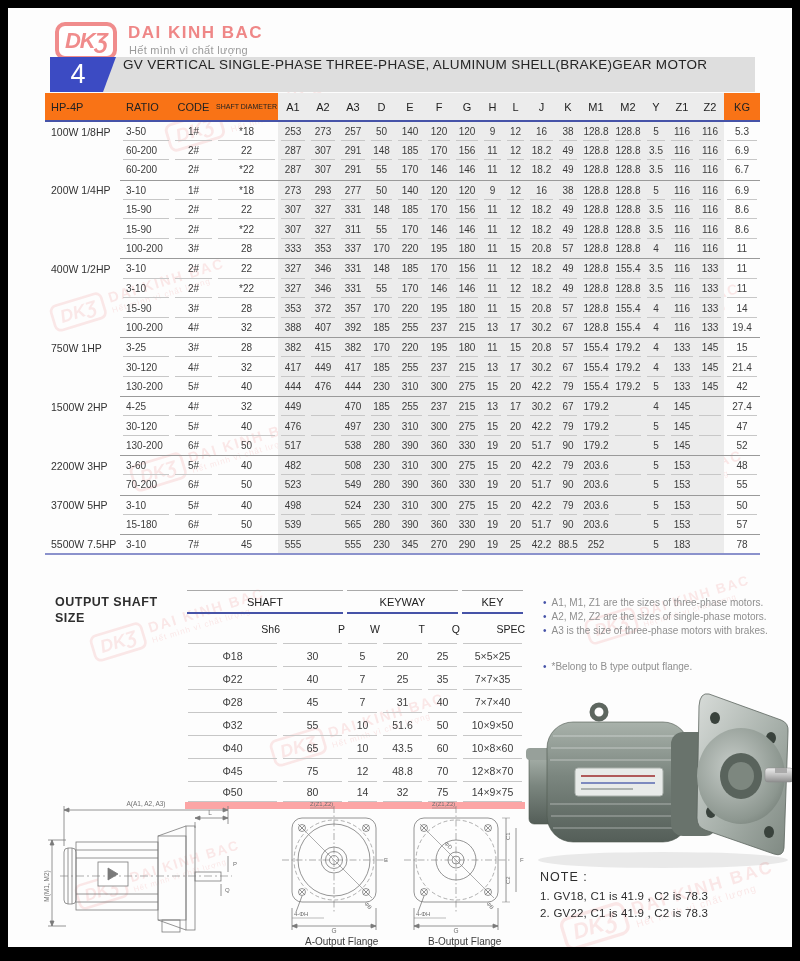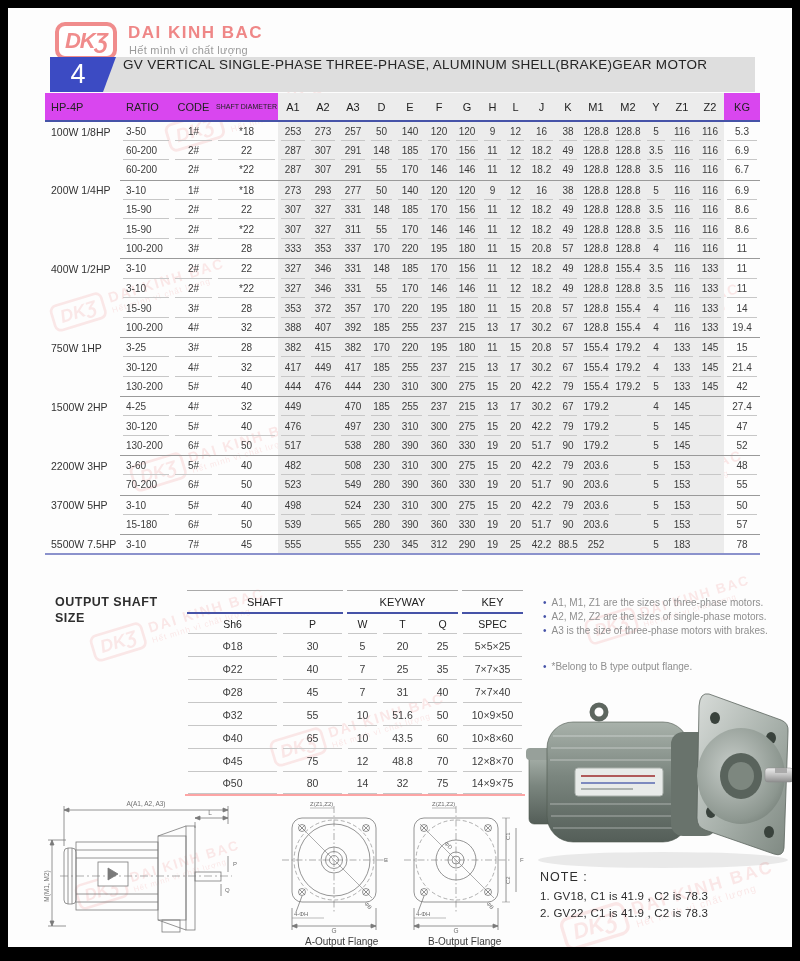--- a/index.html
+++ b/index.html
@@ -29,42 +29,42 @@
   .title-text { font-size:13.5px; color:#252525; letter-spacing:0.3px; }
   .num-box { position:absolute; left:42px; top:49px; width:66px; height:35px; background:#3c4bc3;
         clip-path:polygon(0 0,100% 0,calc(100% - 13px) 100%,0 100%);
         display:flex; align-items:center; justify-content:center; }
   .num-box span { color:#fff; font-size:27px; font-weight:normal; padding-right:10px; }
 
   
   #mainTable { position:absolute; left:37px; top:85px; width:715px; border-collapse:collapse;
         table-layout:fixed; border-bottom:2px solid #8b92cc; }
   #mainTable th { font-weight:normal; font-size:11px; color:#222; height:28px;
-        border-bottom:2px solid #4653a8; background:#d946ef; }
+        border-bottom:2px solid #4653a8; background:#f97316; }
   #mainTable th.grayband, #mainTable td.grayband { background:#ececec; }
   #mainTable th.small-head { font-size:7px; line-height:8px; }
   #mainTable th.left, #mainTable td.left { text-align:left; padding-left:6px; }
   #mainTable td { font-size:10px; color:#3c3c3c; text-align:center; height:19.7px; position:relative; }
   #mainTable td.sep::after { content:""; position:absolute; left:3px; right:3px; bottom:0; height:1px;
         background:#c7c7c7; }
   #mainTable tr.group-end td { border-bottom:1px solid #9a9a9a; }
   #mainTable tr.group-end:last-child td { border-bottom:none; }
   #mainTable td.hp-cell { text-align:left; padding-left:6px; vertical-align:top; padding-top:4px;
         font-size:10.5px; color:#333;margin-left:20px; }
 
   
   .output-label { position:absolute; left:47px; top:586px; font-size:12.5px; color:#2e2e2e;
         font-weight:bold; letter-spacing:0.5px; line-height:16px; }
   #shaftTable { position:absolute; left:177px; top:582px; width:340px; border-collapse:collapse;
-        table-layout:fixed; border-bottom:2px solid #fca5a5; }
+        table-layout:fixed; border-bottom:7px solid #fca5a5; }
   #shaftTable th { font-weight:normal; position:relative; }
   #shaftTable th.grp { font-size:11px; color:#222; height:24px; }
   #shaftTable th.grp::before { content:""; position:absolute; left:2px; right:2px; top:0; height:1px; background:#aaa; }
   #shaftTable th.grp::after { content:""; position:absolute; left:2px; right:2px; bottom:0; height:2px; background:#4653a8; }
-  #shaftTable th.sub { font-size:10.5px; color:#222; height:20px; }
+  #shaftTable th.sub { font-size:10.5px; color:#222; height:30px;text-align:right; }
   #shaftTable th.sub::after, #shaftTable td::after { content:""; position:absolute; left:3px; right:3px;
         bottom:0; height:1px; background:#c7c7c7; }
   #shaftTable td { font-size:10.5px; color:#3c3c3c; text-align:center; height:23px; position:relative; }
 
   
   .notes { position:absolute; left:535px; top:588px; width:246px; list-style:none; }
   .notes li { font-size:10px; color:#8f8f8f; line-height:14px; display:flex; gap:5px; }
   .notes li.gap { margin-top:22px; }
   .notes .bullet { color:#4653a8; font-size:10px; }
 
@@ -697,21 +697,21 @@
           <tr class="group-end">
             <td rowspan="1" class="hp-cell">5500W 7.5HP</td>
             <td class="left">3-10</td>
             <td>7#</td>
             <td>45</td>
             <td class="grayband">555</td>
             <td class="grayband"></td>
             <td class="grayband">555</td>
             <td class="grayband">230</td>
             <td class="grayband">345</td>
-            <td class="grayband">312</td>
+            <td class="grayband">270</td>
             <td class="grayband">290</td>
             <td class="grayband">19</td>
             <td class="grayband">25</td>
             <td class="grayband">42.2</td>
             <td class="grayband">88.5</td>
             <td class="grayband">252</td>
             <td class="grayband"></td>
             <td class="grayband">5</td>
             <td class="grayband">183</td>
             <td class="grayband"></td>

